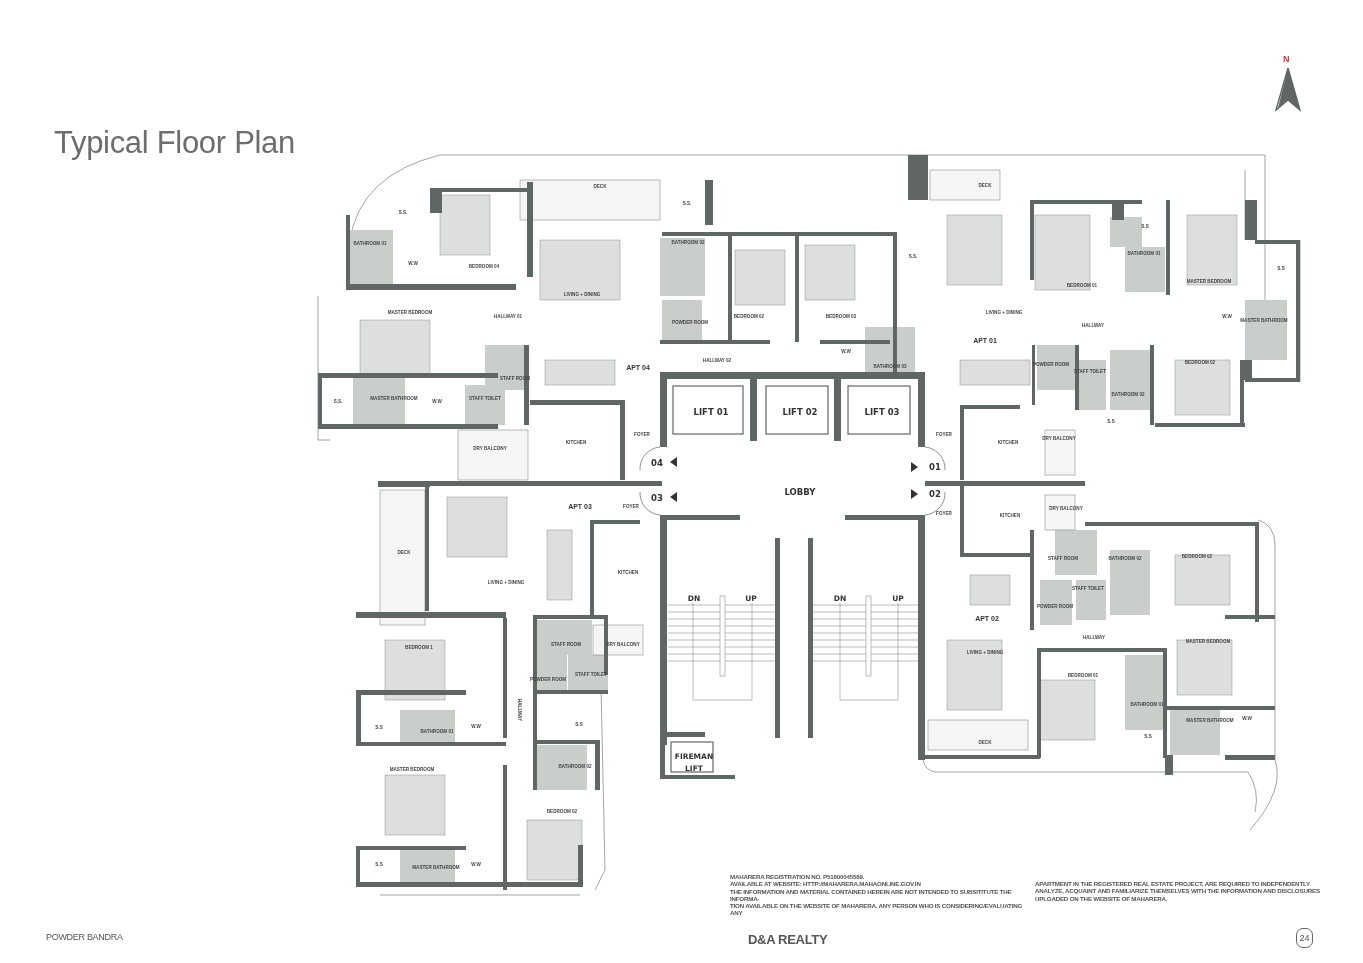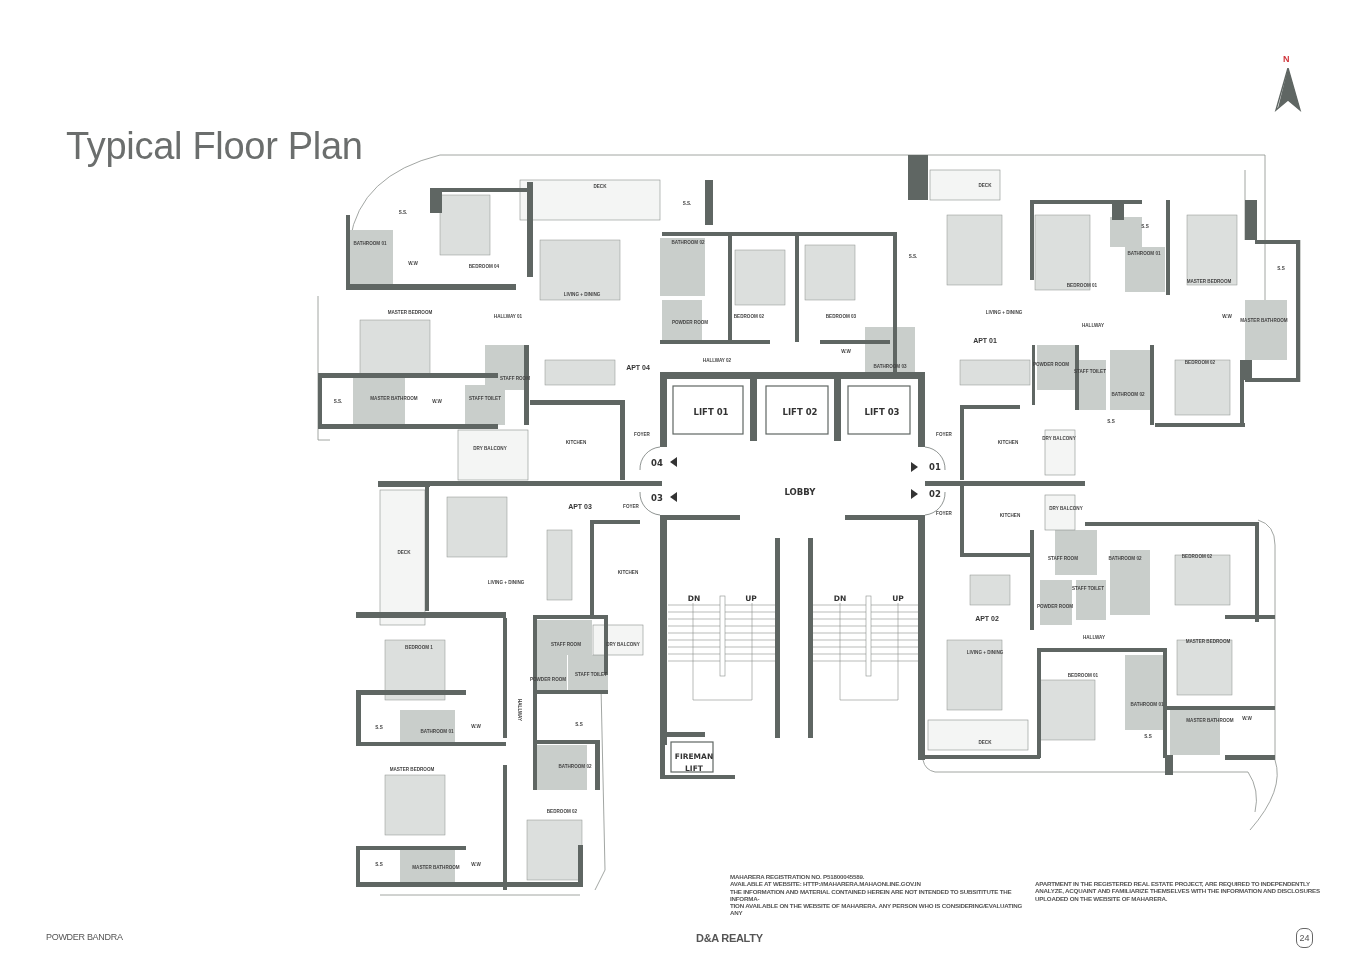--- a/index.html
+++ b/index.html
@@ -1,23 +1,23 @@
 <!DOCTYPE html>
 <html><head>
 <meta charset="utf-8">
 <style>
   html, body { margin:0; padding:0; background:#ffffff; }
   body { width:1363px; height:963px; position:relative; overflow:hidden; font-family:"Liberation Sans", sans-serif; color:#555; }
-  .title { position:absolute; left:66px; top:125px; font-size:38px; color:#6b6e6d; font-family:"Liberation Sans", sans-serif; letter-spacing:-0.3px; }
+  .title { position:absolute; left:54px; top:125px; font-size:31px; color:#6b6e6d; font-family:"Liberation Sans", sans-serif; letter-spacing:-0.3px; }
   .north { position:absolute; left:1272px; top:54px; width:32px; height:60px; }
   .north .n-letter { position:absolute; left:11px; top:0; font-size:9px; font-weight:bold; color:#d0343b; font-family:"Liberation Sans", sans-serif; }
   .north svg { position:absolute; left:2px; top:14px; }
   .plan { position:absolute; left:0; top:0; width:1363px; height:963px; }
   .footer-left { position:absolute; left:46px; top:932px; font-size:9px; color:#555; font-family:"Liberation Sans Narrow","Liberation Sans", sans-serif; letter-spacing:-0.3px; }
-  .footer-center { position:absolute; left:696px; top:932px; font-size:11px; font-weight:bold; color:#555; letter-spacing:-0.3px; }
+  .footer-center { position:absolute; left:748px; top:932px; font-size:13px; font-weight:bold; color:#555; letter-spacing:-0.3px; }
   .page-num { position:absolute; left:1296px; top:928px; width:15px; height:18px; border:1px solid #666; border-radius:7px; font-size:9px; text-align:center; line-height:18px; color:#555; }
   .disclaimer { position:absolute; top:873px; font-size:6.2px; line-height:7.3px; color:#555; font-weight:bold; letter-spacing:-0.2px; text-transform:uppercase; }
   .disc-left { left:730px; width:300px; }
   .disc-right { left:1035px; width:285px; }
   .rl { font-family:"Liberation Sans", sans-serif; font-size:4.6px; font-weight:bold; fill:#444; text-anchor:middle; }
   .apt { font-family:"Liberation Sans", sans-serif; font-size:7px; font-weight:bold; fill:#333; text-anchor:middle; }
   .big { font-family:"DejaVu Sans", sans-serif; font-size:8.5px; font-weight:bold; fill:#333; text-anchor:middle; }
 </style>
 </head>
 <body>

